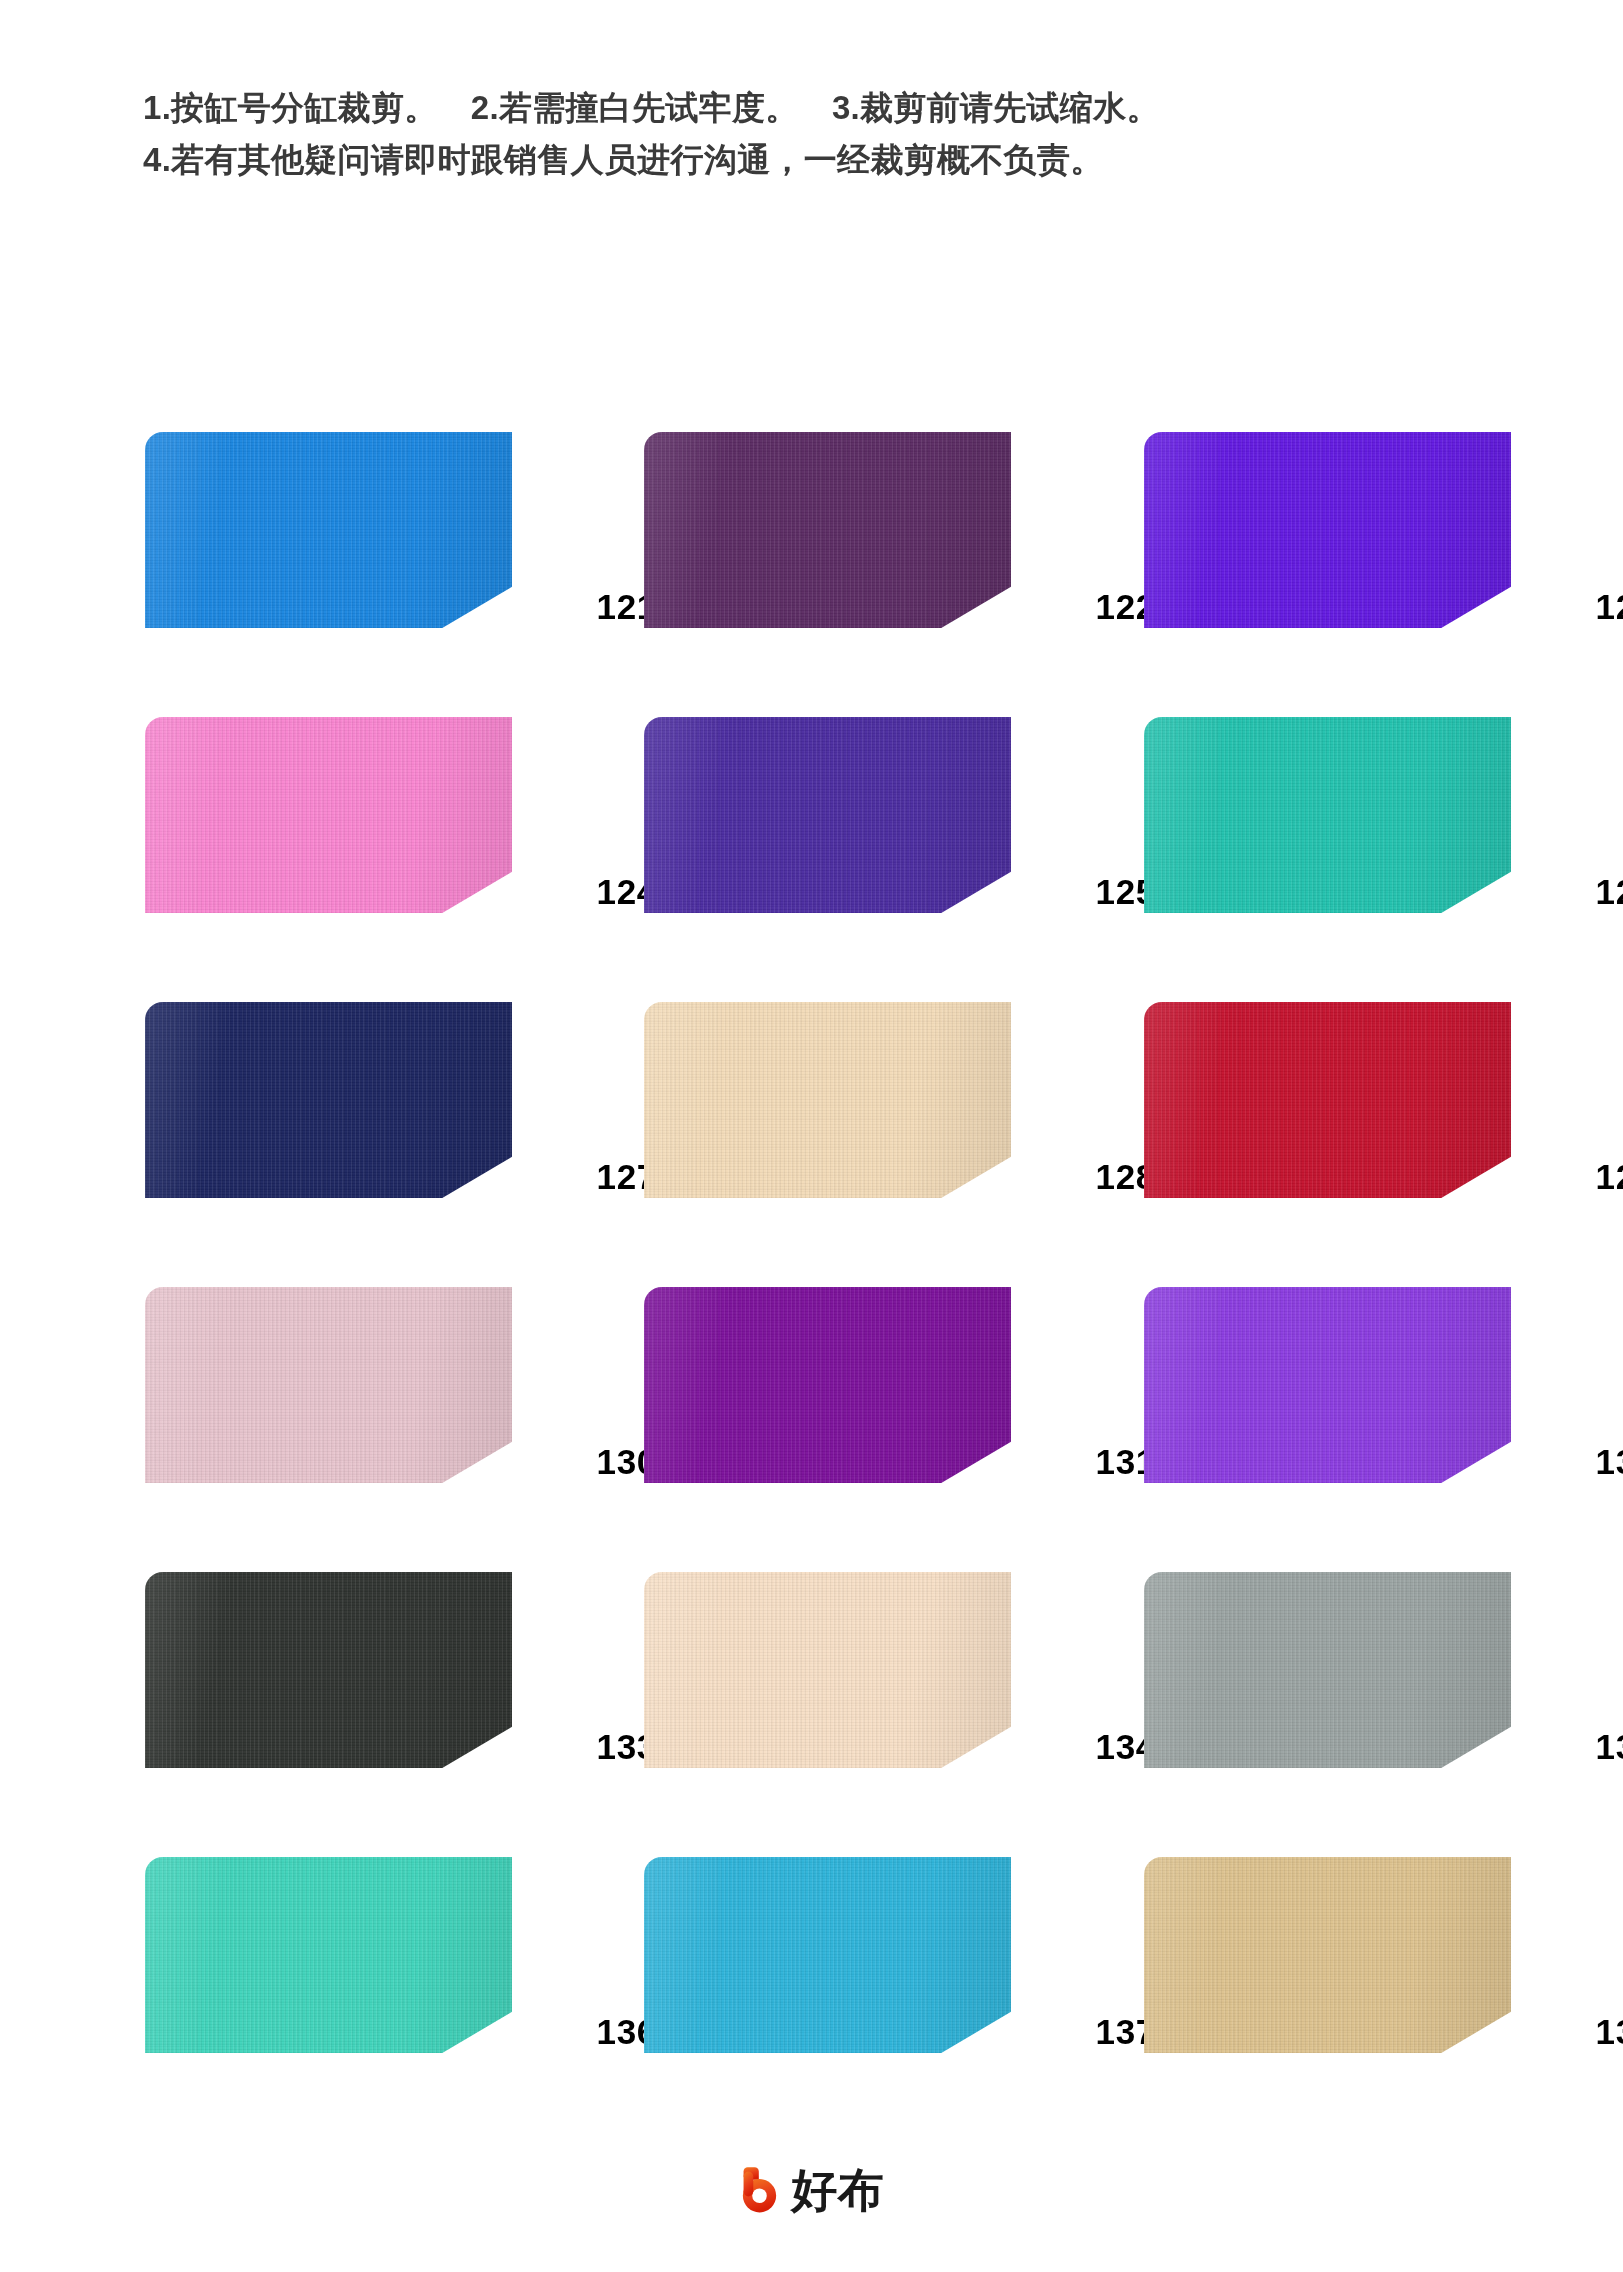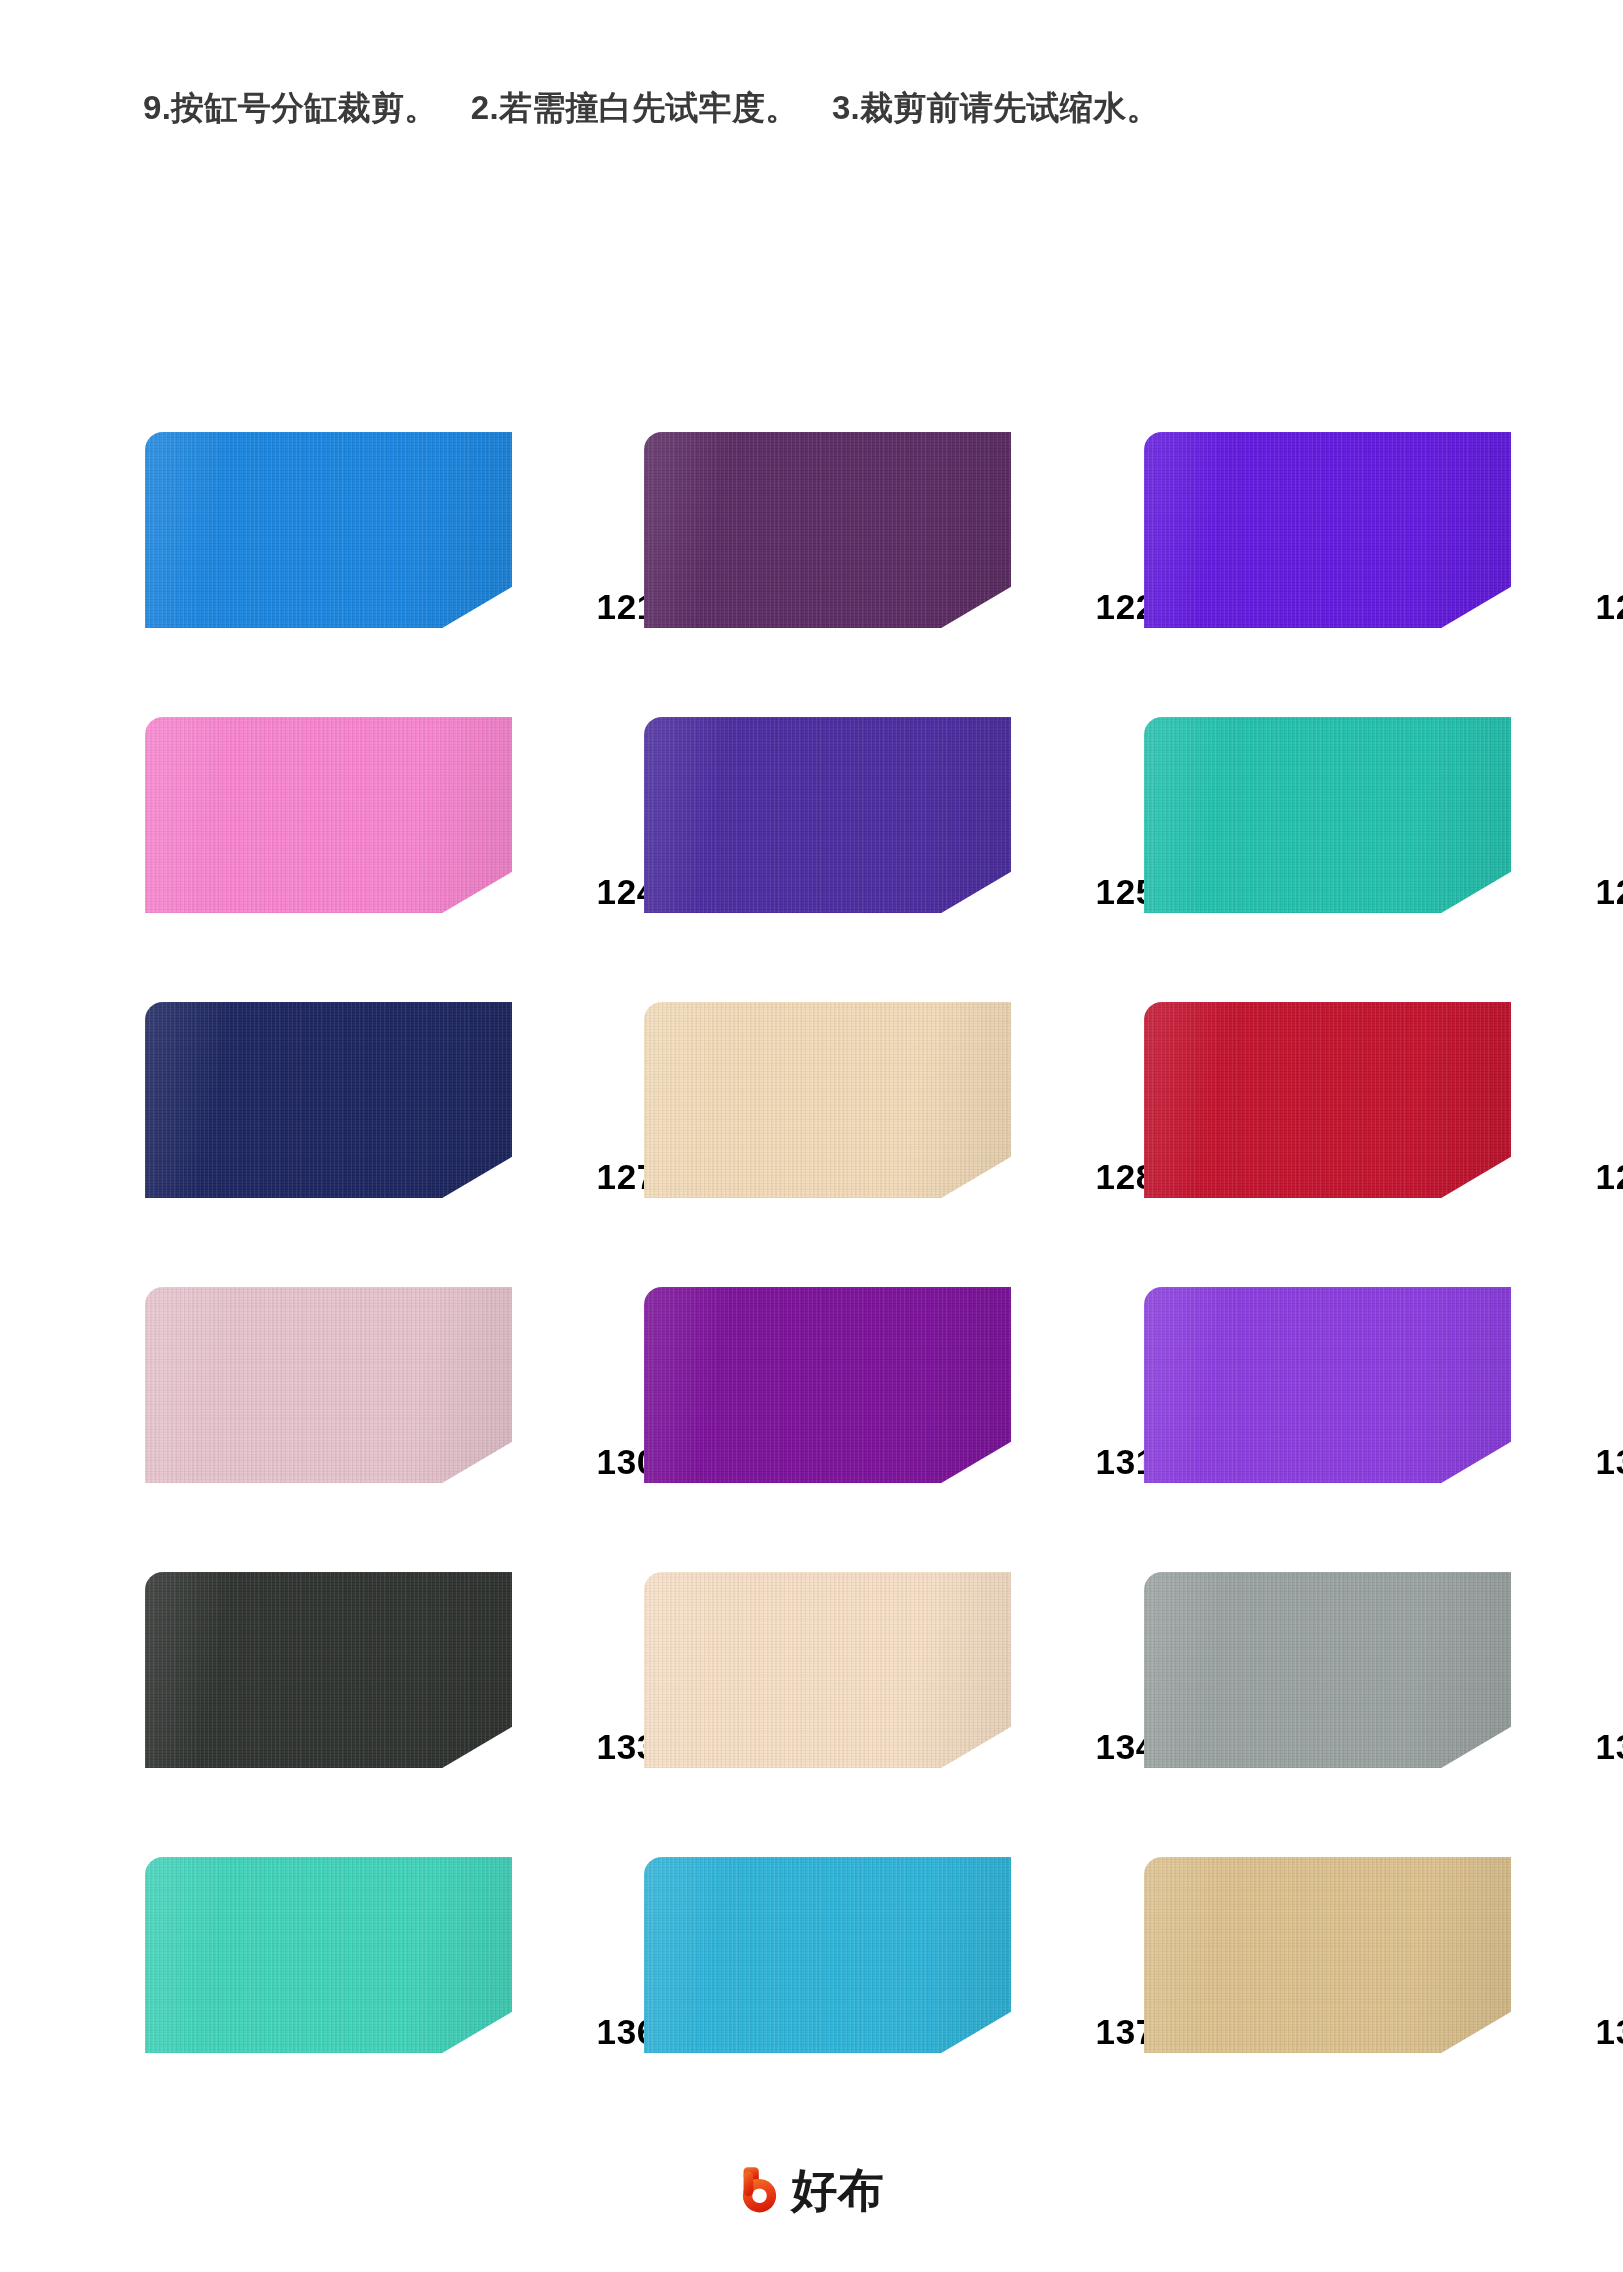--- a/index.html
+++ b/index.html
@@ -146,21 +146,22 @@
     font-weight: 700;
     color: #1a1a1a;
     letter-spacing: 0.7px;
     line-height: 1;
   }
 </style>
 </head>
 <body>
 
 <div class="notice">
-  <div class="notice-line">9.按缸号分缸裁剪。　2.若需撞白先试牢度。　3.裁剪前请先试缩水。</div>
+  <div class="notice-line">1.按缸号分缸裁剪。　2.若需撞白先试牢度。　3.裁剪前请先试缩水。</div>
+  <div class="notice-line">4.若有其他疑问请即时跟销售人员进行沟通，一经裁剪概不负责。</div>
 </div>
 
 <div class="grid" id="swatch-grid">
     <div class="row">
       <div class="cell c0">
         <div class="swatch" style="background: rgb(26, 134, 224);"></div>
         <div class="swatch-code">121</div>
       </div>
       <div class="cell c1">
         <div class="swatch" style="background: rgb(91, 43, 99);"></div>

